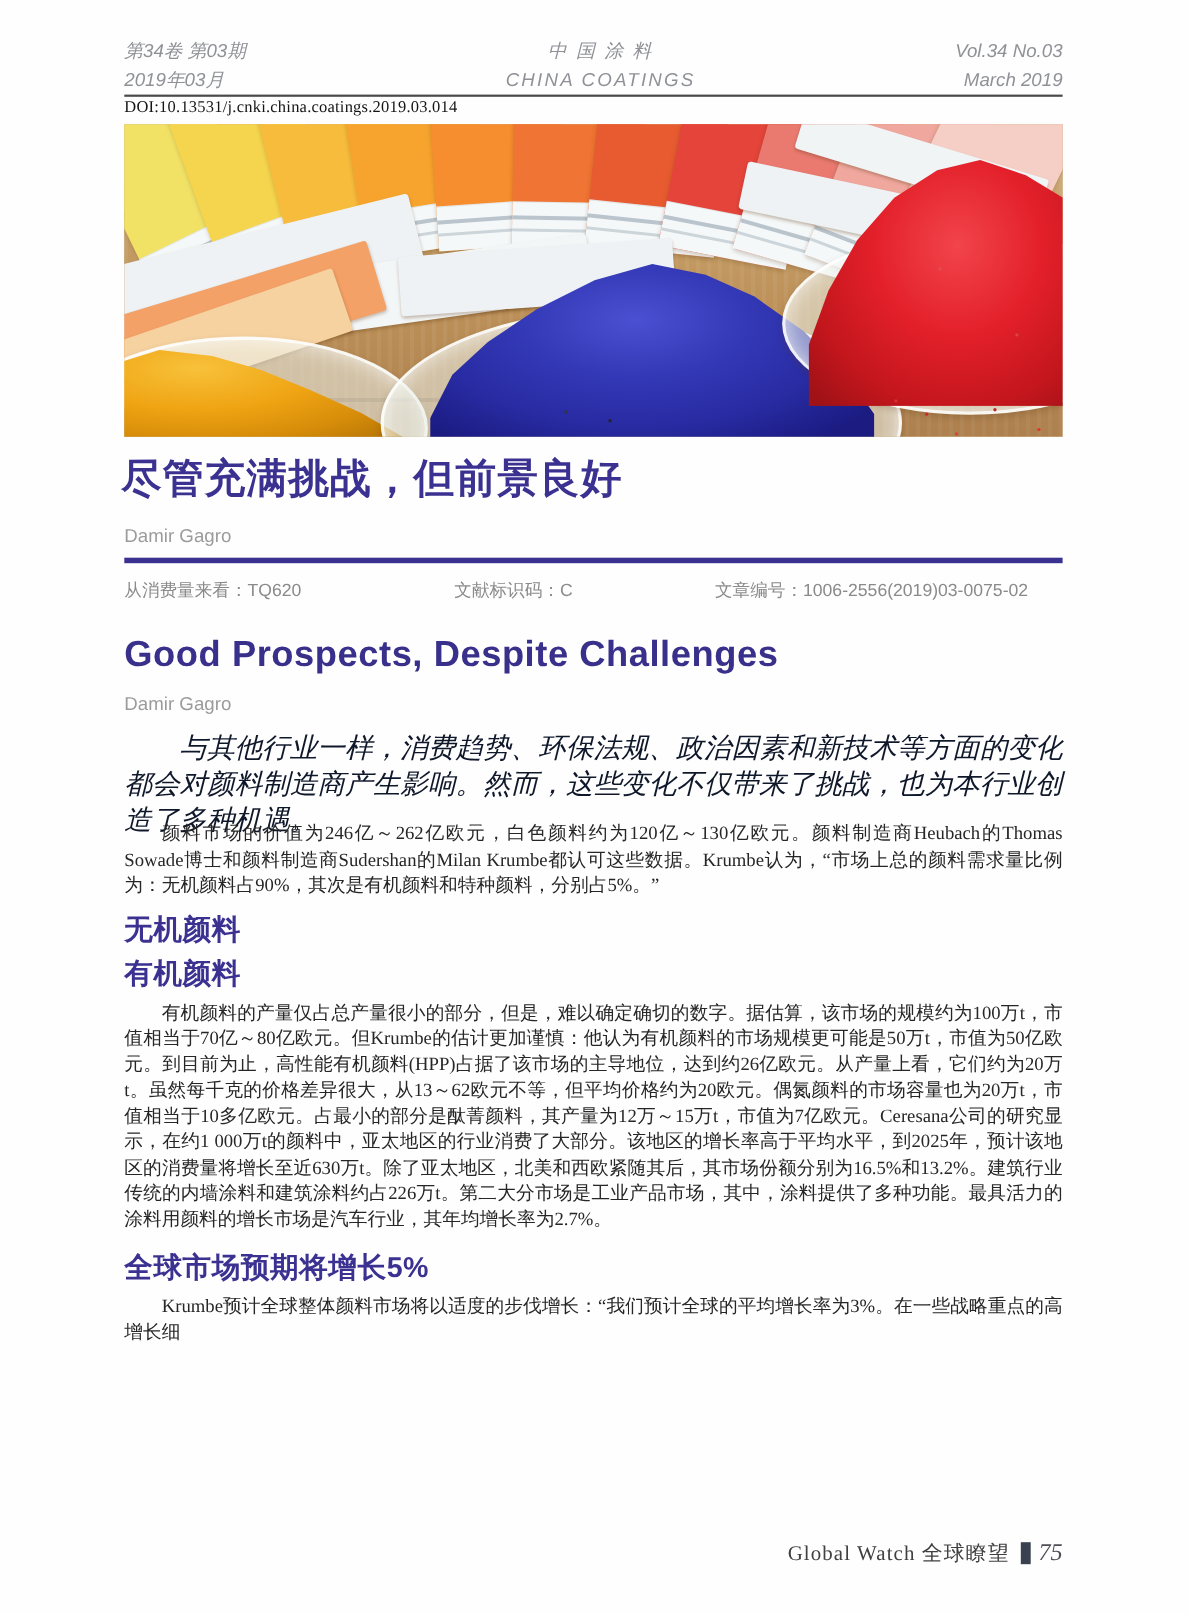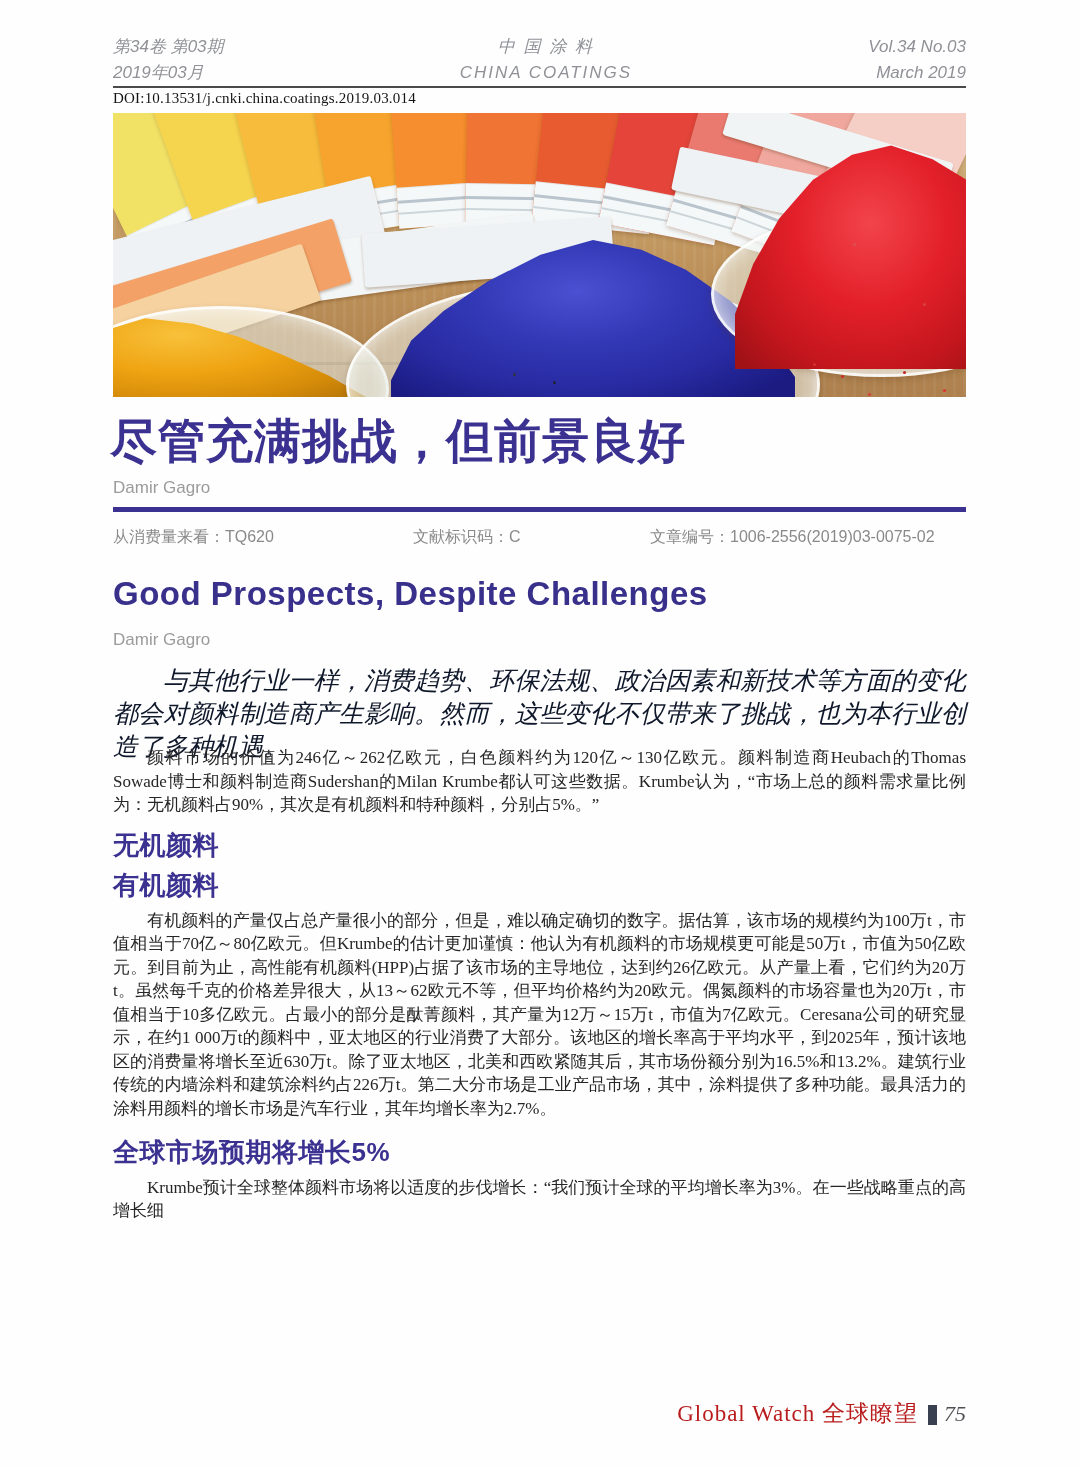--- a/index.html
+++ b/index.html
@@ -59,21 +59,21 @@
     clip-path:polygon(0% 88%,5% 64%,13% 46%,24% 28%,37% 12%,50% 3%,62% 9%,73% 21%,84% 40%,93% 62%,100% 86%,100% 100%,0% 100%);}
   .pile-red{left:622px;top:28px;width:260px;height:228px;
     background:radial-gradient(ellipse at 52% 36%,#f2444b 0%,#e3202a 40%,#c4161d 72%,#a11217 94%);
     clip-path:polygon(0% 100%,0% 76%,7% 54%,17% 34%,30% 17%,45% 6%,60% 2%,76% 8%,89% 17%,100% 26%,100% 100%);}
   .specks{position:absolute;left:700px;top:250px;width:3px;height:3px;border-radius:50%;background:#d4312f;
     box-shadow:28px 12px 0 #cc2b2b,55px 30px 0 #d84040,90px 8px 0 #c22525,130px 26px 0 #d33,
                -260px 18px 0 #223,-300px 10px 0 #334,40px -120px 0 #e05050,110px -60px 0 #d84444;}
 
   
   .cn-title{position:absolute;top:410px;left:110px;width:860px;font-family:"Liberation Sans",sans-serif;
-            font-weight:bold;font-size:47px;letter-spacing:1px;color:#3b3191;}
+            font-weight:bold;font-size:37px;letter-spacing:1px;color:#3b3191;}
   .author{position:absolute;left:113px;font-family:"Liberation Sans",sans-serif;font-size:17px;color:#9b9b9b;}
   .a1{top:478px;}
   .accent-rule{position:absolute;top:507px;left:113px;width:853px;height:5px;background:#3b3191;}
   .meta-row{position:absolute;top:527px;left:113px;width:853px;height:22px;
             font-family:"Liberation Sans",sans-serif;font-size:16px;color:#8a8a8a;}
   .meta-row span{position:absolute;top:0;white-space:nowrap;}
   .m1{left:0;} .m2{left:300px;} .m3{left:537px;}
   .en-title{position:absolute;top:575px;left:113px;width:853px;font-family:"Liberation Sans",sans-serif;
             font-weight:bold;font-size:33px;color:#38308b;letter-spacing:.5px;}
   .a2{top:630px;}
@@ -84,21 +84,21 @@
   .abstract p{margin:0;text-indent:2em;}
   .article-body{position:absolute;top:746px;left:113px;width:853px;font-size:17px;line-height:23.5px;
                 color:#262626;text-align:justify;}
   .article-body p{margin:0;text-indent:2em;}
   .article-body h2{margin:17px 0 11px 0;font-family:"Liberation Sans",sans-serif;
                    font-size:26px;color:#3b3191;font-weight:bold;letter-spacing:.5px;}
   .article-body h2.h-last{margin-top:21px;}
 
   
   .footer{position:absolute;top:1398px;left:113px;width:853px;text-align:right;white-space:nowrap;}
-  .footer .rubric{font-size:23px;color:#b91c1c;letter-spacing:1px;}
+  .footer .rubric{font-size:19px;color:#404040;letter-spacing:1px;}
   .footer .bar{display:inline-block;width:9px;height:20px;background:#39404f;margin:0 7px 0 10px;vertical-align:-4px;}
   .footer .pageno{font-style:italic;font-size:22px;color:#4f4f55;}
 </style>
 </head>
 <body>
 
 <div class="page">
 
   <div class="hdr">
     <div class="col c-left">

